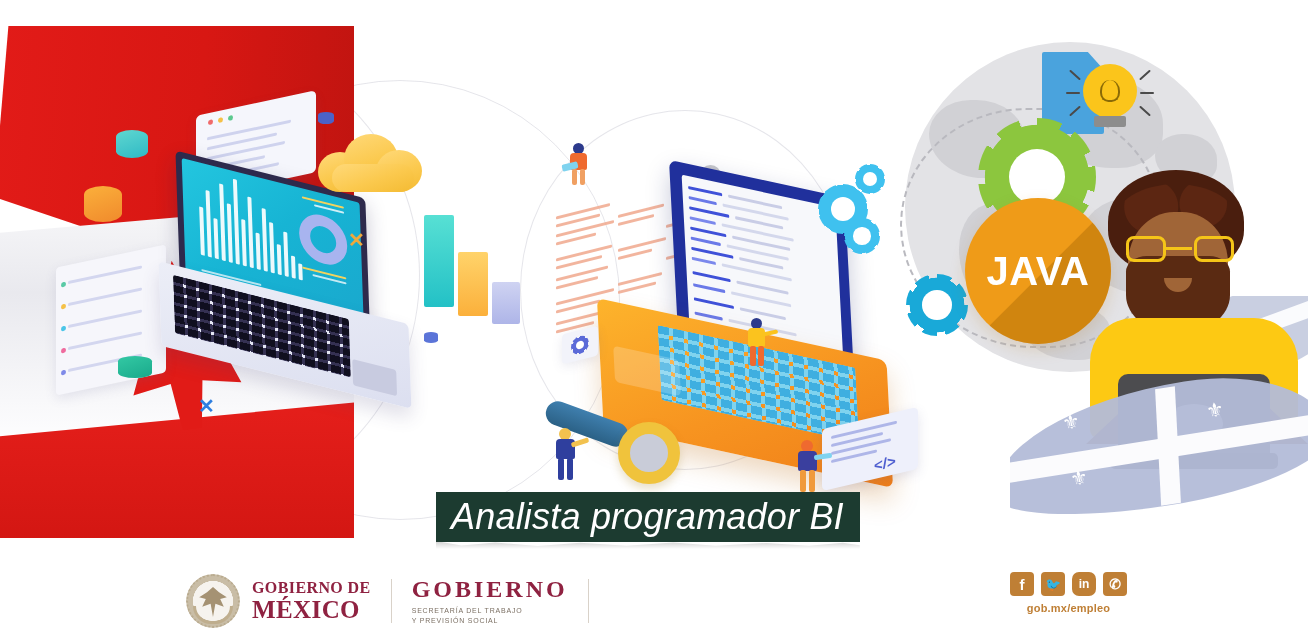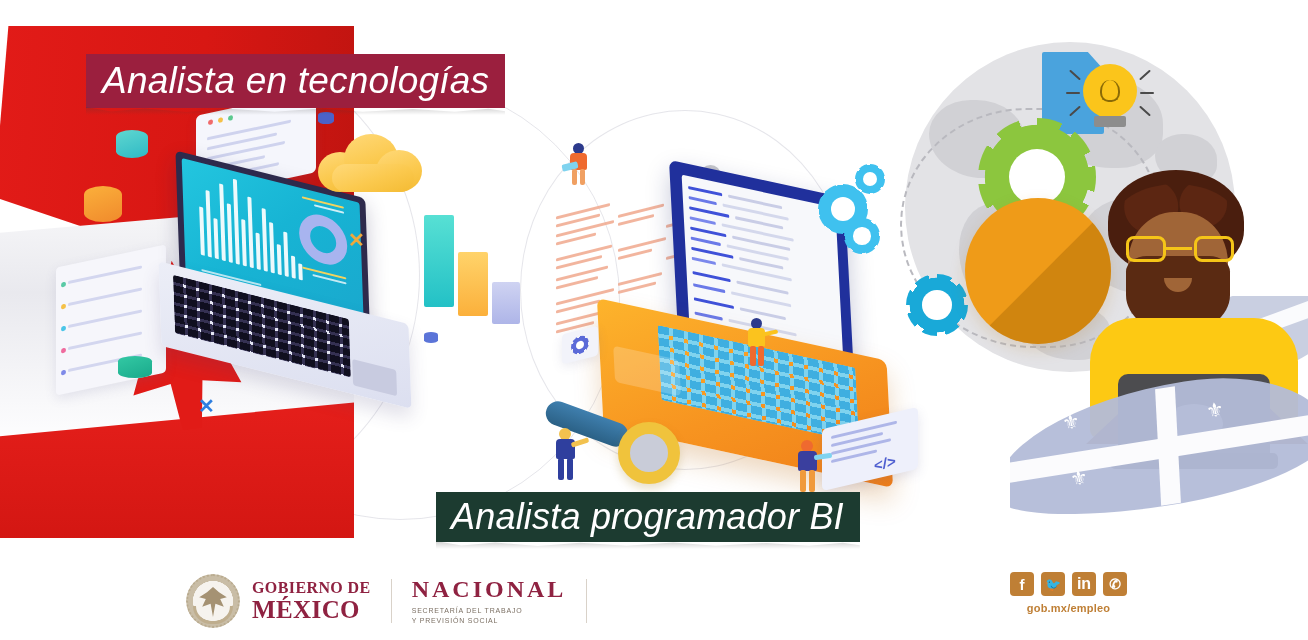--- a/index.html
+++ b/index.html
@@ -533,20 +533,21 @@
                                #8cc63e 88% 95%, transparent 95% 100%);"></div>
 
     <div class="gear-cyan gear" style="background:radial-gradient(circle,#19a9d8 0 62%, transparent 63%),
                 conic-gradient(#19a9d8 0 8%, transparent 8% 12.5%, #19a9d8 12.5% 20.5%, transparent 20.5% 25%,
                                #19a9d8 25% 33%, transparent 33% 37.5%, #19a9d8 37.5% 45.5%, transparent 45.5% 50%,
                                #19a9d8 50% 58%, transparent 58% 62.5%, #19a9d8 62.5% 70.5%, transparent 70.5% 75%,
                                #19a9d8 75% 83%, transparent 83% 87.5%, #19a9d8 87.5% 95.5%, transparent 95.5% 100%);"></div>
 
     <div class="javac">
       <div class="shadow"></div>
+      <span>JAVA</span>
     </div>
 
     <div class="qc2">
       <div class="band"></div>
         <div class="cs"></div>
     </div>
 
     <div class="person">
       <div class="hair"></div>
       <div class="face"></div>
@@ -568,21 +569,20 @@
 
     <div class="qc">
       <div class="band"></div>
       <div class="cross-h"></div>
       <div class="cross-v"></div>
       <div class="fleur" style="left:52px;top:40px;transform:rotate(-9deg);">⚜</div>
       <div class="fleur" style="left:60px;top:96px;transform:rotate(-9deg);">⚜</div>
       <div class="fleur" style="left:196px;top:28px;transform:rotate(-9deg);">⚜</div>
     </div>
 
-    <div class="banner b-red">Analista en tecnologías</div>
     <div class="banner b-grn">Analista programador BI</div>
   </div>
 
   <div class="footer">
 
     <div class="logos">
 
       <div class="gobmx">
         <div class="eagle">
           <div class="ring-txt"></div>
@@ -591,34 +591,34 @@
         </div>
         <div class="gob-txt">
           <div class="l1">GOBIERNO DE</div>
           <div class="l2">MÉXICO</div>
         </div>
       </div>
 
       <div class="sep"></div>
 
       <div class="trabajo">
-        <div class="t1">NACIONAL</div>
+        <div class="t1">GOBIERNO</div>
         <div class="t2">
           <div>SECRETARÍA DEL TRABAJO</div>
           <div>Y PREVISIÓN SOCIAL</div>
         </div>
       </div>
 
       <div class="sep"></div>
 
     </div>
 
     <div class="social">
       <div class="icons">
         <div class="sq">f</div>
         <div class="sq" style="font-size:13px;">🐦</div>
-        <div class="sq" style="font-size:16px;">in</div>
+        <div class="sq" style="font-size:12px;border-radius:7px;">in</div>
         <div class="sq" style="font-size:14px;">✆</div>
       </div>
       <div class="url">gob.mx/empleo</div>
     </div>
   </div>
 </div>
 
 </body></html>

